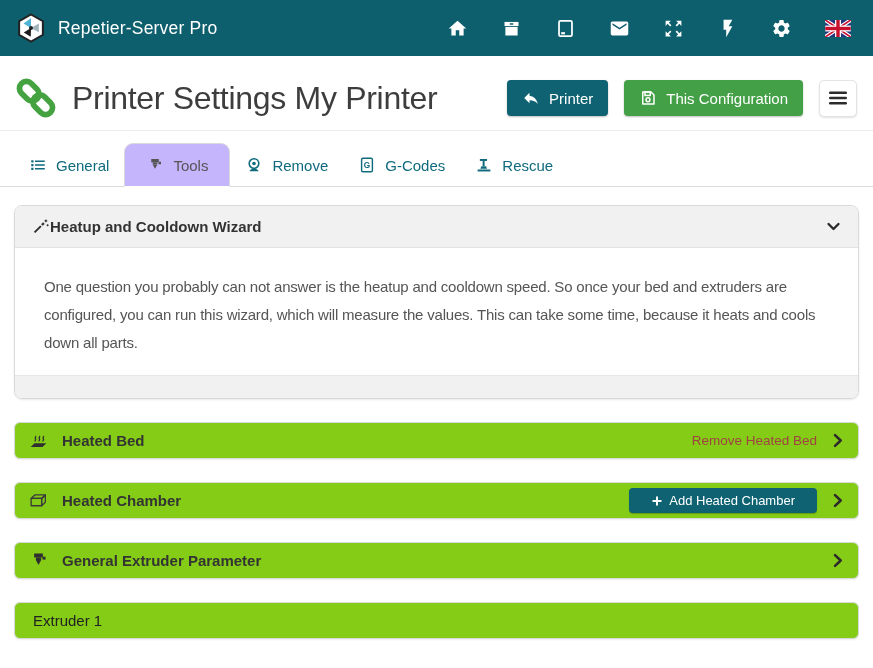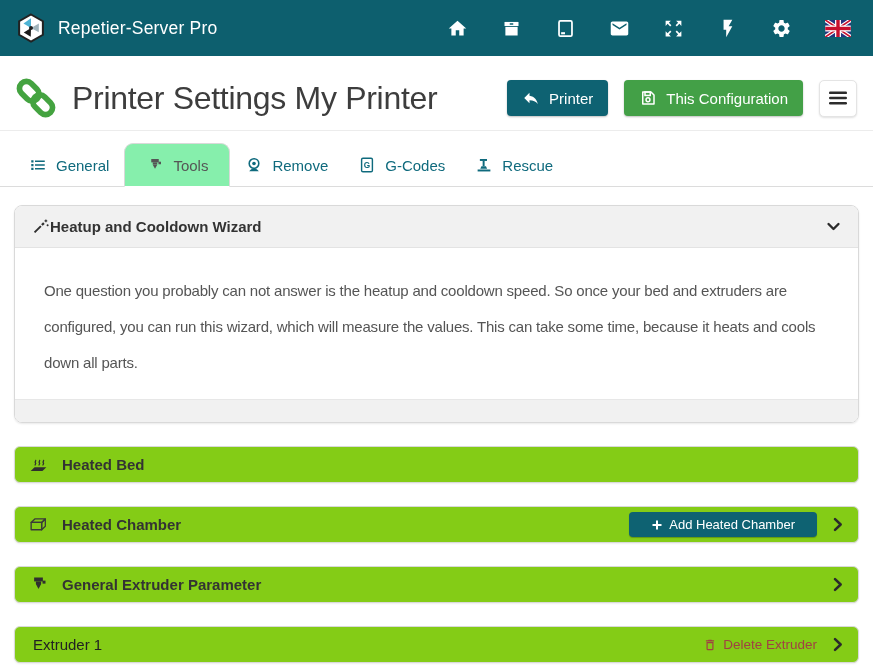--- a/index.html
+++ b/index.html
@@ -25,30 +25,30 @@
   .btn-teal { background:#0e6272;margin-left:44px; }
   .btn-green { background:#43a047; margin-left:16px; }
   .btn-menu { margin-left:16px; width:38px; height:37px; background:#fff; border:1px solid #e4e4e4; border-radius:5px;
               display:inline-flex; align-items:center; justify-content:center; cursor:pointer; box-shadow:0 1px 2px rgba(0,0,0,.12); }
 
   
   .tabs { display:flex; align-items:flex-end; padding:10px 14px 0; border-bottom:1px solid #dcdcdc; margin-top:2px; }
   .tab { display:flex; align-items:flex-end; gap:9px; color:#0f6a7d; font-size:15px; padding:12px 14px; cursor:pointer;
          border:1px solid transparent; margin-bottom:-1px; white-space:nowrap; }
   .tab svg { width:18px; height:18px; flex:none; }
-  .tab.active { background:#86efac; color:#555; border:1px solid #d9d9d9; border-bottom-color:#fff; border-radius:9px 9px 0 0; padding:12px 21px; }
+  .tab.active { background:#c4b5fd; color:#555; border:1px solid #d9d9d9; border-bottom-color:#fff; border-radius:9px 9px 0 0; padding:12px 21px; }
 
   
   .panel { margin:18px 14px 0; border:1px solid #d9d9d9; border-radius:8px; box-shadow:0 1px 2px rgba(0,0,0,.09); overflow:hidden; }
   .panel-header { background:#f1f1f1; display:flex; align-items:center; padding:11px 16px; border-bottom:1px solid #e3e3e3; cursor:pointer; }
   .panel-header .ph-icon { width:19px; height:19px; color:#2f2f2f; flex:none; }
   .panel-title { font-size:15px; font-weight:700; color:#333; }
   .panel-header .chev { margin-left:auto; }
   .panel-body { padding:25px 29px 18px; background:#fff; }
-  .panel-body p { color:#555; font-size:15px; line-height:36px; letter-spacing:-.2px; max-width:810px; }
+  .panel-body p { color:#555; font-size:15px; line-height:28px; letter-spacing:-.2px; max-width:810px; }
   .panel-body .btn { margin-top:16px; padding:7px 13px; }
   .panel-footer { height:23px; background:#f1f1f1; border-top:1px solid #e7e7e7; }
 
   
   .section-row { margin:23px 14px 0; height:37px; background:#84cc16; border:1px solid #d9d9d9; border-radius:6px;
                  display:flex; align-items:center; padding:0 12px 0 13px; box-shadow:0 1px 2px rgba(0,0,0,.07); cursor:pointer; }
   .row-icon { width:21px; height:21px; color:#333; margin-right:13px; flex:none; }
   .row-title { font-size:15px; font-weight:700; color:#333; }
   .row-title.regular { font-weight:400; color:#222; padding-left:5px; }
   .row-right { margin-left:auto; display:flex; align-items:center; gap:12px; }
@@ -205,20 +205,26 @@
 <div class="section-row">
   <svg class="row-icon" viewBox="0 0 24 24">
     <polygon points="3,19.5 16.5,19.5 21,15.2 7.5,15.2" fill="#2f2f2f"></polygon>
     <g fill="none" stroke="#2f2f2f" stroke-width="1.5">
         <path d="M8.5 13c-1.3-.9 1.3-2 0-3s1.3-2.1 0-3.1"></path>
         <path d="M13 13c-1.3-.9 1.3-2 0-3s1.3-2.1 0-3.1"></path>
         <path d="M17.5 13c-1.3-.9 1.3-2 0-3s1.3-2.1 0-3.1"></path>
       </g>
   </svg>
   <span class="row-title">Heated Bed</span>
+  <div class="row-right">
+    <span class="danger-link">Remove Heated Bed</span>
+    <svg class="chev" viewBox="0 0 24 24" fill="none" stroke="#2b2b2b" stroke-width="3.6" stroke-linecap="round" stroke-linejoin="round">
+        <path d="M8.5 4.5l8 7.5-8 7.5"></path>
+      </svg>
+  </div>
 </div>
 
 <div class="section-row">
   <svg class="row-icon" viewBox="0 0 24 24" fill="none" stroke="#3a3a3a" stroke-width="1.5" stroke-linejoin="round">
     <rect x="3.6" y="9.6" width="12" height="8.4"></rect>
     <polygon points="3.6,9.6 7.8,5.6 19.8,5.6 15.6,9.6"></polygon>
     <polygon points="15.6,9.6 19.8,5.6 19.8,14 15.6,18"></polygon>
   </svg>
   <span class="row-title">Heated Chamber</span>
   <div class="row-right">
@@ -244,24 +250,13 @@
   <span class="row-title">General Extruder Parameter</span>
   <div class="row-right">
     <svg class="chev" viewBox="0 0 24 24" fill="none" stroke="#2b2b2b" stroke-width="3.6" stroke-linecap="round" stroke-linejoin="round">
         <path d="M8.5 4.5l8 7.5-8 7.5"></path>
       </svg>
   </div>
 </div>
 
 <div class="section-row">
   <span class="row-title regular">Extruder 1</span>
-  <div class="row-right">
-    <span class="danger-link">
-      <svg viewBox="0 0 24 24" fill="#a04242">
-          <path d="M6 19c0 1.1.9 2 2 2h8c1.1 0 2-.9 2-2V7H6v12zM8 9h8v10H8V9zm7.5-5l-1-1h-5l-1 1H5v2h14V4h-3.5z"></path>
-        </svg>
-      <span>Delete Extruder</span>
-    </span>
-    <svg class="chev" viewBox="0 0 24 24" fill="none" stroke="#2b2b2b" stroke-width="3.6" stroke-linecap="round" stroke-linejoin="round">
-        <path d="M8.5 4.5l8 7.5-8 7.5"></path>
-      </svg>
-  </div>
 </div>
 
 </body></html>

